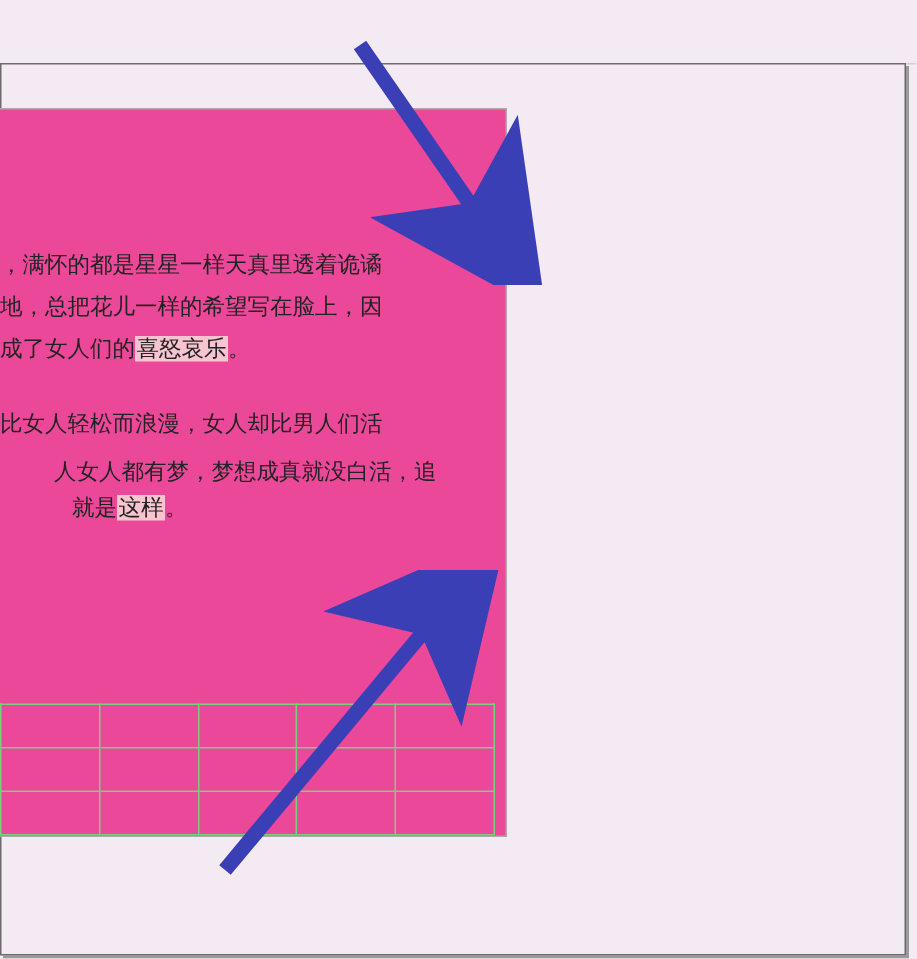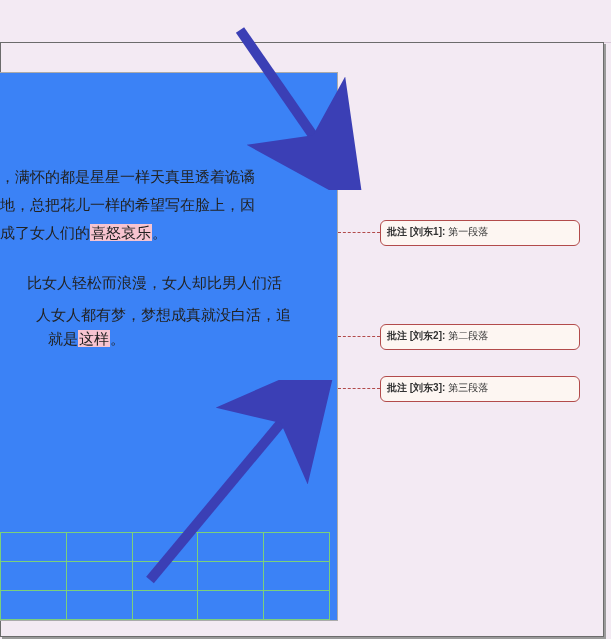--- a/index.html
+++ b/index.html
@@ -35,22 +35,22 @@
     background: #f3eaf3;
     border: 1px solid #6b6b6b;
     box-shadow: 2px 2px 0 #9a9a9a;
     box-sizing: border-box;
   }
   .page {
     position: absolute;
     left: 0;
     top: 72px;
     width: 338px;   
-    height: 549px;
-    background: #3b82f6;
+    height: 486px;
+    background: #ec4899;
     border: 1px solid #aaa;
     border-left: none;
     box-sizing: border-box;
     overflow: hidden;
   }
   .doc-text {
     position: absolute;
     left: 0;
     width: 328px;
     color: #222;
@@ -119,21 +119,21 @@
   <div class="frame"></div>
 
   <div class="page">
 
     <div class="doc-text" style="top:90px;">，满怀的都是星星一样天真里透着诡谲</div>
     <div class="doc-text" style="top:146px;">
       <span>成了女人们的</span><span class="hl">喜怒哀乐</span><span>。</span>
     </div>
     <div class="doc-text" style="top:118px;">地，总把花儿一样的希望写在脸上，因</div>
 
-    <div class="doc-text" style="top:196px;padding-left:27px;">比女人轻松而浪漫，女人却比男人们活</div>
+    <div class="doc-text" style="top:196px;">比女人轻松而浪漫，女人却比男人们活</div>
     <div class="doc-text" style="top:228px;margin-left:36px;">人女人都有梦，梦想成真就没白活，追</div>
     <div class="doc-text" style="top:252px;padding-left:48px;">
       <span>就是</span><span class="hl">这样</span><span>。</span>
     </div>
 
 
     <table class="green-table">
       <tbody>
           <tr>
         <td></td>
@@ -153,39 +153,20 @@
         <td></td>
         <td></td>
         <td></td>
         <td></td>
         <td></td>
       </tr>
     </tbody>
       </table>
   </div>
 
-  <div class="comments">
-
-    <div class="leader" style="top:160px;left:0;width:42px;"></div>
-    <div class="leader" style="top:264px;left:0;width:42px;"></div>
-    <div class="leader" style="top:316px;left:0;width:42px;"></div>
-
-    <div class="comment-box" style="top:148px;">
-      <b>批注 [刘东1]:</b>
-      <span>第一段落</span>
-    </div>
-    <div class="comment-box" style="top:252px;">
-      <b>批注 [刘东2]:</b>
-      <span>第二段落</span>
-    </div>
-    <div class="comment-box" style="top:304px;">
-      <b>批注 [刘东3]:</b>
-      <span>第三段落</span>
-    </div>
-  </div>
 
   <svg class="arrow-svg" style="left:220px;top:20px;" width="150" height="170">
     <defs>
       <marker id="ah1" markerWidth="14" markerHeight="14" refX="6" refY="6" orient="auto">
         <path d="M0,0 L12,6 L0,12 L3,6 Z" fill="#3b3fb5"></path>
       </marker>
     </defs>
     <line x1="20" y1="10" x2="110" y2="140" stroke="#3b3fb5" stroke-width="10" marker-end="url(#ah1)"></line>
   </svg>
 

